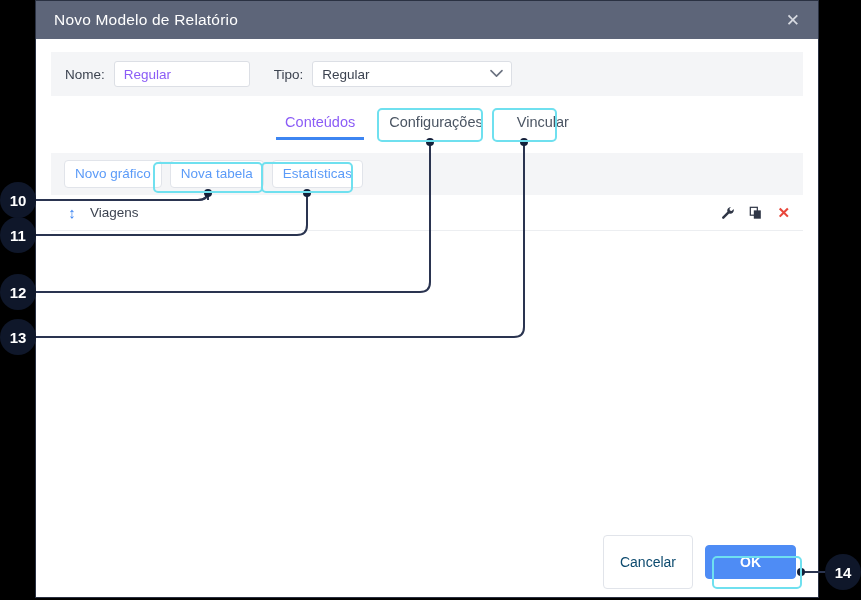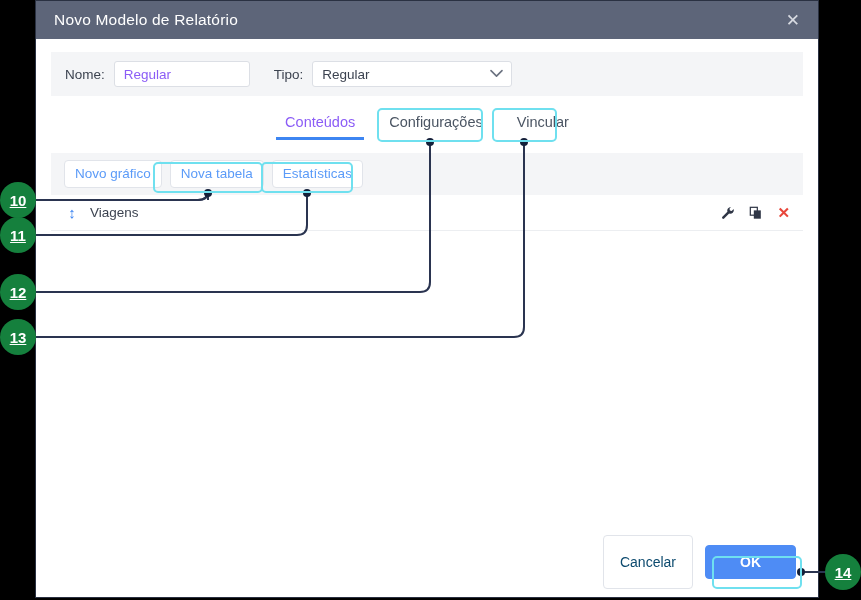--- a/index.html
+++ b/index.html
@@ -190,26 +190,25 @@
   }
   .hl{
     position:absolute;
     border:2px solid #6fe0ef;
     border-radius:5px;
     box-sizing:border-box;
   }
   .badge{
     position:absolute;
     width:36px;height:36px;border-radius:50%;
-    background:#15803d;
+    background:#0f172a;
     color:#ffffff;
     font-size:15px;font-weight:bold;
     display:flex;align-items:center;justify-content:center;
     font-family:"Liberation Sans", sans-serif;
-    text-decoration:underline;
   }
 </style>
 </head>
 <body>
 
 <div class="dialog">
 
   <div class="dialog-header">
     <span class="dialog-title">Novo Modelo de Relatório</span>
     <span class="close-icon">✕</span>

